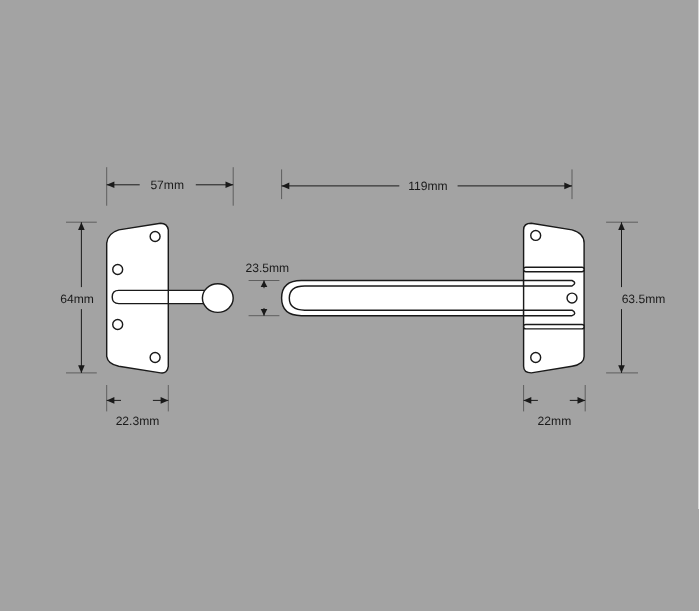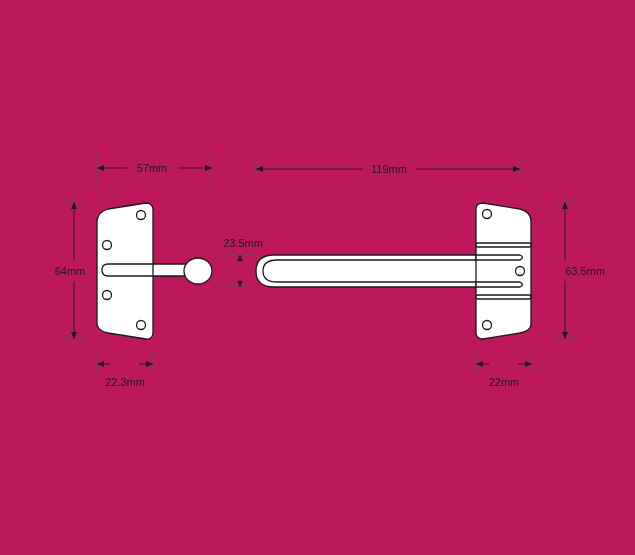--- a/index.html
+++ b/index.html
@@ -1,16 +1,16 @@
 <!DOCTYPE html>
 <html><head>
   <meta charset="utf-8">
   <style>
     html, body { margin: 0; padding: 0; background: #ffffff; }
-    #canvas { position: relative; width: 635px; height: 555px; background: #be185d; overflow: hidden; }
+    #canvas { position: relative; width: 635px; height: 555px; background: #a3a3a3; overflow: hidden; }
     svg { position: absolute; left: 0; top: 0; }
     .lbl { font-family: "Liberation Sans", sans-serif; font-size: 11px; fill: #1a1a1a; }
     .part { fill: #ffffff; stroke: #1a1a1a; stroke-width: 1.3; }
     .dimline { stroke: #1a1a1a; stroke-width: 0.9; fill: none; }
     .ext { stroke: #555555; stroke-width: 0.8; fill: none; }
     .arrow { fill: #1a1a1a; }
   </style>
 </head>
 <body>
 

